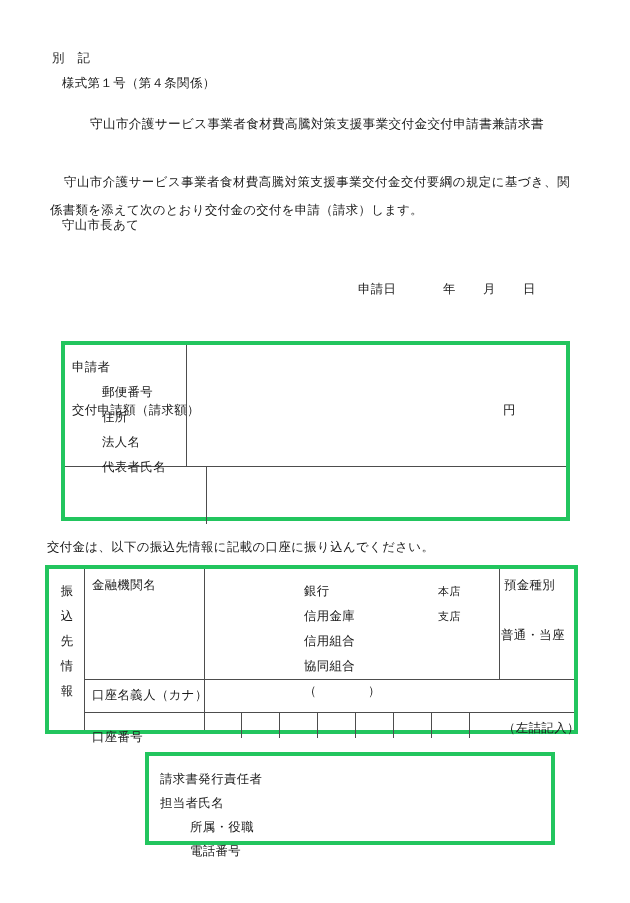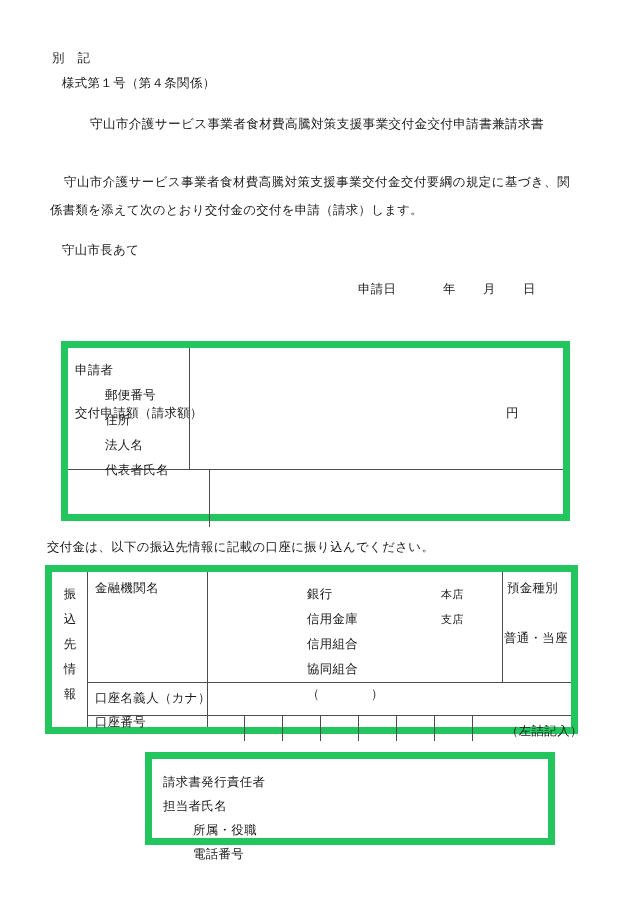--- a/index.html
+++ b/index.html
@@ -41,40 +41,40 @@
     top: 168px;
     width: 520px;
     font-size: 12.4px;
     line-height: 28px;
     text-indent: 14px;
     letter-spacing: .35px;
     text-align: justify;
     text-justify: inter-character;
   }
 
-  #addressee         { left: 62px;  top: 244px; }
+  #addressee         { left: 62px;  top: 220px; font-family: Liberation Mono, monospace; }
 
   #date-row {
     position: absolute;
     left: 358px;
     top: 281px;
     font-size: 12.4px;
     letter-spacing: .4px;
   }
   #date-row span { display: inline-block; }
   .d-label { width: 85px; }
   .d-year  { width: 40px; }
   .d-month { width: 40px; }
 
   #transfer-note     { left: 47px;  top: 541px; }
 
   
   .tbl {
     position: absolute;
-    border: 7px solid #22c55e;
+    border: 4px solid #22c55e;
     box-sizing: border-box;
     background: #fff;
   }
   .rule-h {
     position: absolute;
     left: 0;
     right: 0;
     height: 0;
     border-top: 1px solid #4d4d4d;
   }
@@ -149,21 +149,21 @@
     font-size: 11px;
     line-height: 25px;
     letter-spacing: .4px;
   }
   #bank-branches div { white-space: pre; }
 
   #deposit-type-label { left: 455px; top: 10px; }
   #deposit-type-value { left: 452px; top: 60px; }
 
   #holder-label       { left: 43px;  top: 120px; }
-  #acct-no-label      { left: 43px;  top: 144px; }
+  #acct-no-label      { left: 43px;  top: 162px; }
   #acct-note          { left: 454px; top: 153px; }
 
   
   #tbl-issuer {
     left: 145px;
     top: 752px;
     width: 410px;
     height: 93px;
   }
   #issuer-lines {

